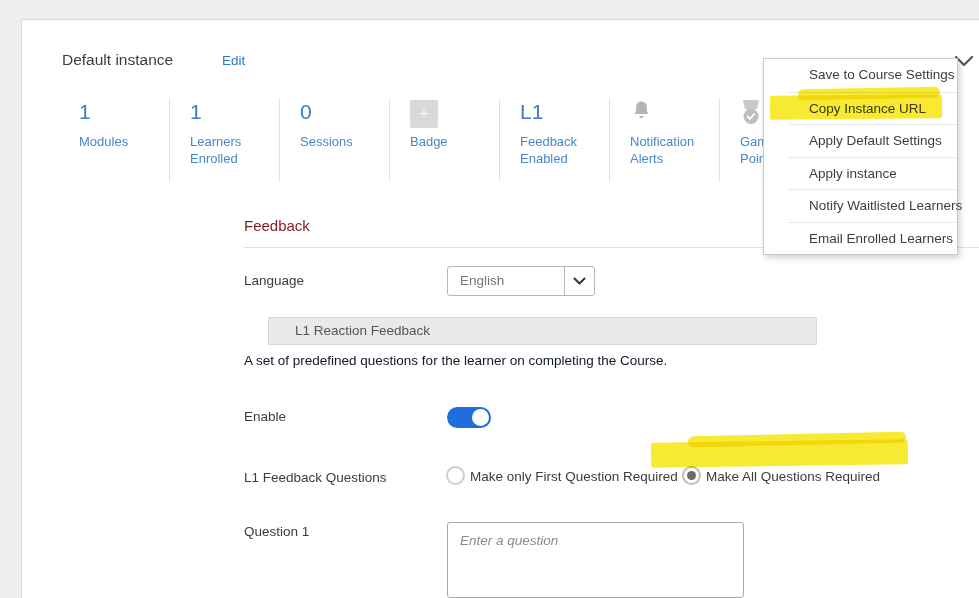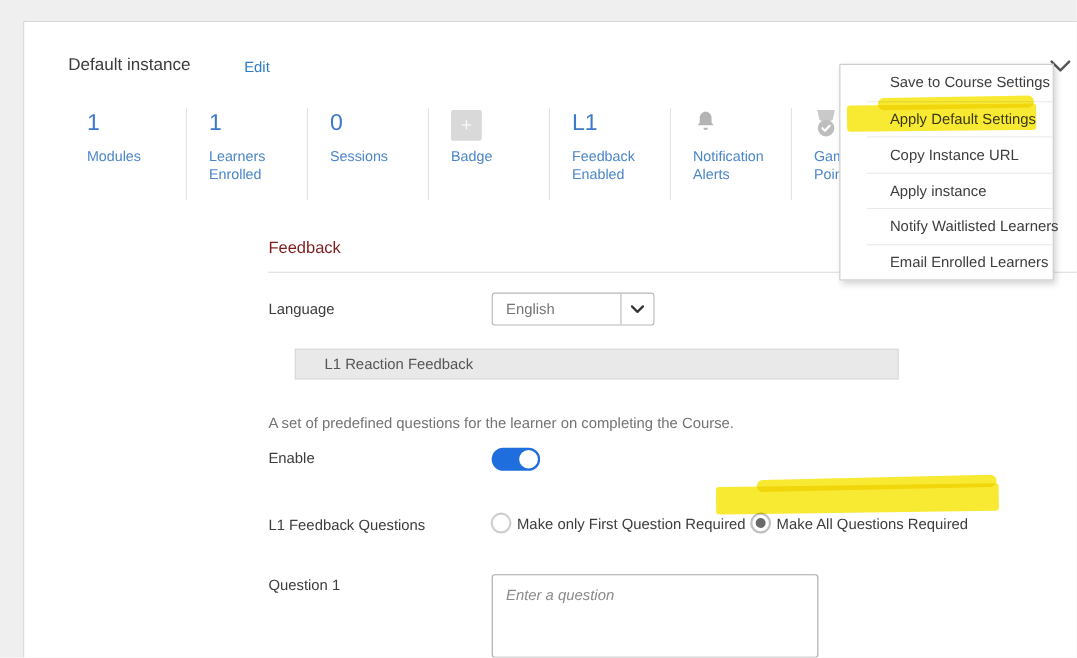--- a/index.html
+++ b/index.html
@@ -23,21 +23,21 @@
 
   .field-label { position:absolute; font-size:13.5px; color:#3c3c3c; }
 
   .select { position:absolute; left:425px; top:246px; width:148px; height:30px; border:1px solid #b7b7b7;
             border-radius:3px; background:#fff; display:flex; cursor:pointer;justify-content:center; }
   .select-value { flex:1; padding-left:12px; line-height:28px; font-size:13.5px; color:#757575; }
   .select-caret { width:30px; border-left:1px solid #b7b7b7; display:flex; align-items:center; justify-content:center; }
 
   .l1-bar { position:absolute; left:222px; top:297px; width:549px; height:28px; background:#e9e9e9;
             border:1px solid #d9d9d9; font-size:13.5px; color:#555; line-height:26px; padding-left:26px;margin-left:24px; }
-  .desc { position:absolute; left:222px; top:357px; font-size:13.5px; color:#737373;text-align:right; }
+  .desc { position:absolute; left:222px; top:333px; font-size:13.5px; color:#0f172a;text-align:right; }
 
   .toggle { position:absolute; left:425px; top:387px; width:44px; height:21px; border-radius:11px;
             background:#1e6ede; cursor:pointer; }
   .toggle-knob { position:absolute; top:2px; left:25px; width:17px; height:17px; border-radius:50%; background:#fff; }
 
   .radio-circle { position:absolute; top:446px; width:19px; height:19px; border-radius:50%;
                   border:2px solid #cfcfcf; background:#fff; cursor:pointer; }
   .radio-dot { position:absolute; left:3px; top:3px; width:9px; height:9px; border-radius:50%; background:#6a6a6a; }
   .radio-label { position:absolute; top:449px; font-size:13.5px; color:#3c3c3c; cursor:pointer; }
 
@@ -151,22 +151,22 @@
     </div>
     <div class="radio-label" style="left:684px">Make All Questions Required</div>
 
     <div class="field-label" style="left:222px; top:504px">Question 1</div>
     <textarea class="question-box" placeholder="Enter a question" style=""></textarea>
 
   </div>
 
   <div class="menu">
     <div class="menu-item">Save to Course Settings</div>
+    <div class="menu-item">Copy Instance URL</div>
     <div class="menu-item">Apply Default Settings</div>
-    <div class="menu-item">Copy Instance URL</div>
     <div class="menu-item">Apply instance</div>
     <div class="menu-item">Notify Waitlisted Learners</div>
     <div class="menu-item">Email Enrolled Learners</div>
   </div>
 
   <div class="hl hl-menu-main"></div>
   <div class="hl hl-menu-streak"></div>
   <div class="hl hl-radio-main"></div>
   <div class="hl hl-radio-streak"></div>
 </div>

